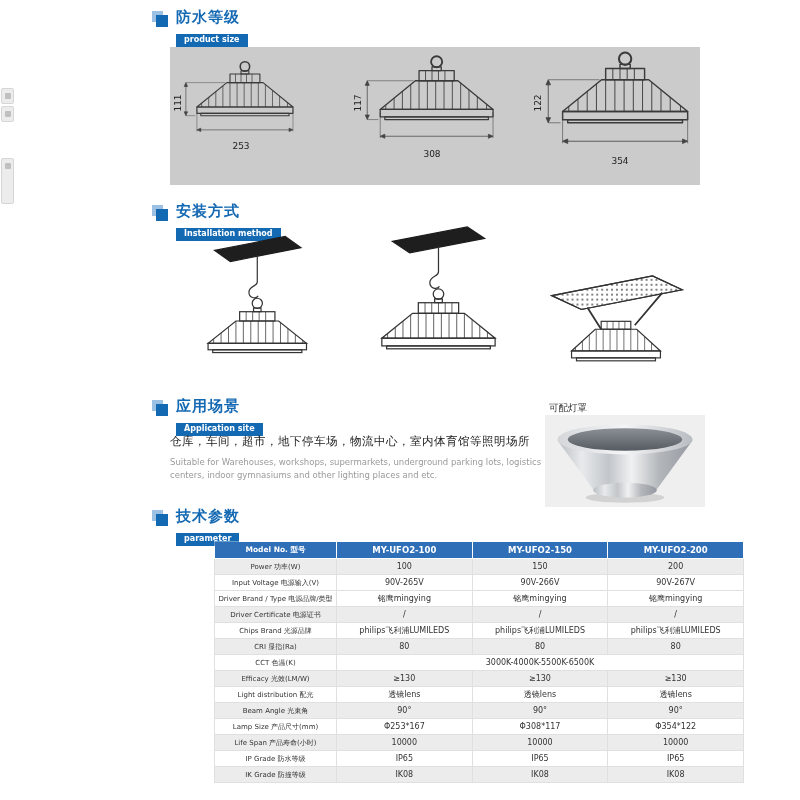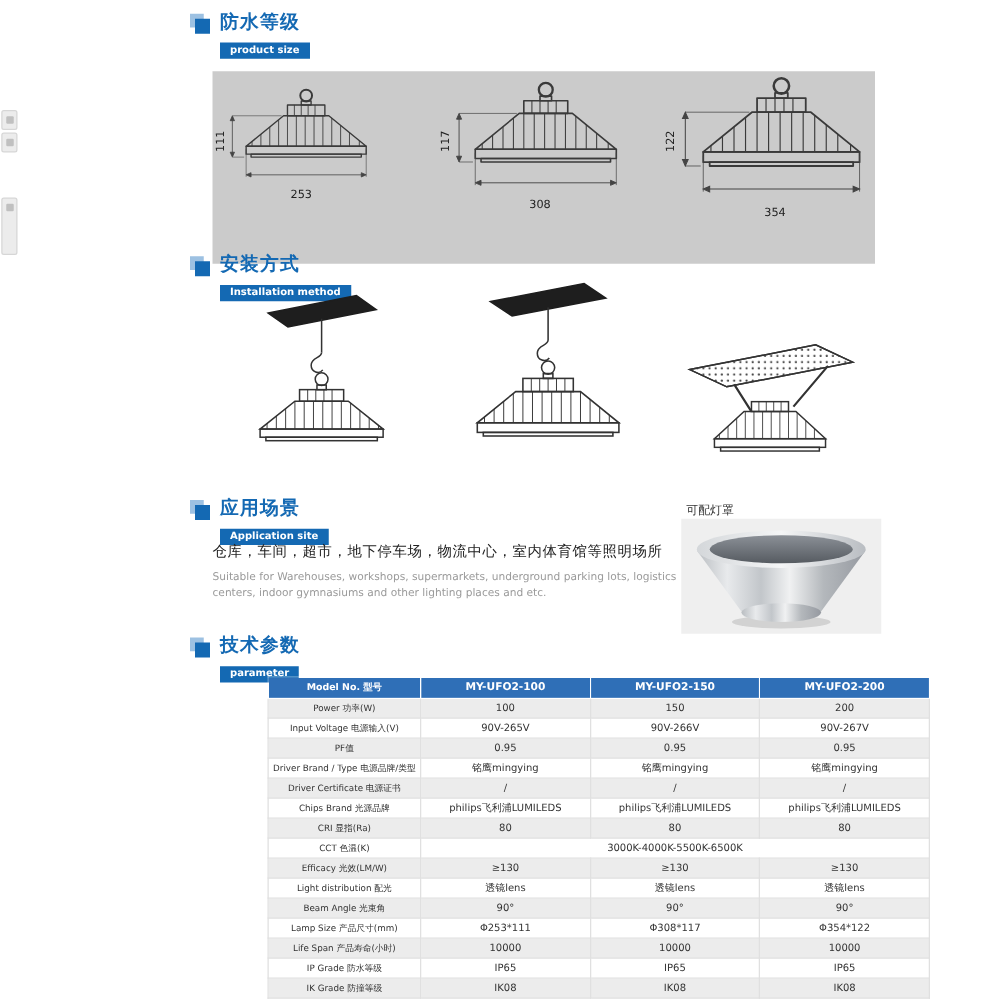--- a/index.html
+++ b/index.html
@@ -18,21 +18,21 @@
 
   
   .sec{position:absolute;left:152px;display:flex;align-items:flex-start;gap:7px;}
   .sec-icon{width:17px;height:17px;position:relative;margin-top:3px;flex:none;}
   .sec-icon::before{content:"";position:absolute;left:0;top:0;width:11px;height:11px;background:#9dc1e2;}
   .sec-icon::after{content:"";position:absolute;left:4px;top:4px;width:12px;height:12px;background:var(--blue);}
   .sec-title{font-size:15px;font-weight:bold;color:var(--blue);line-height:1.25;letter-spacing:1px;}
   .sec-sub{display:inline-block;background:var(--blue);color:#fff;font-size:8px;line-height:1.25;padding:1px 8px 2px;margin-top:2px;white-space:nowrap;font-weight:bold;}
 
   
-  .size-panel{position:absolute;left:170px;top:57px;width:530px;height:154px;background:var(--panel);}
+  .size-panel{position:absolute;left:170px;top:47px;width:530px;height:138px;background:var(--panel);}
   .size-fig{position:absolute;}
   .size-fig svg{display:block;width:100%;height:auto;}
   .hdim{position:absolute;left:-9px;top:42%;transform:rotate(-90deg);font-size:9px;color:#222;}
   .wdim{display:block;text-align:center;font-size:9px;color:#222;margin-top:0;}
 
   .inst{position:absolute;}
 
   
   .app-cn{position:absolute;left:170px;top:434px;font-size:11.5px;color:#222;letter-spacing:.5px;}
   .app-en{position:absolute;left:170px;top:456px;width:382px;font-size:8.5px;color:#9a9a9a;line-height:1.55;}
@@ -310,26 +310,20 @@
           <td>100</td>
           <td>150</td>
           <td>200</td>
         </tr>
         <tr class="even">
           <th class="lbl">Input Voltage 电源输入(V)</th>
           <td>90V-265V</td>
           <td>90V-266V</td>
           <td>90V-267V</td>
         </tr>
-        <tr class="odd">
-          <th class="lbl">PF值</th>
-          <td>0.95</td>
-          <td>0.95</td>
-          <td>0.95</td>
-        </tr>
         <tr class="even">
           <th class="lbl">Driver Brand / Type 电源品牌/类型</th>
           <td>铭鹰mingying</td>
           <td>铭鹰mingying</td>
           <td>铭鹰mingying</td>
         </tr>
         <tr class="odd">
           <th class="lbl">Driver Certificate 电源证书</th>
           <td>/</td>
           <td>/</td>
@@ -364,21 +358,21 @@
           <td>透镜lens</td>
         </tr>
         <tr class="odd">
           <th class="lbl">Beam Angle 光束角</th>
           <td>90°</td>
           <td>90°</td>
           <td>90°</td>
         </tr>
         <tr class="even">
           <th class="lbl">Lamp Size 产品尺寸(mm)</th>
-          <td>Φ253*111</td>
+          <td>Φ253*167</td>
           <td>Φ308*117</td>
           <td>Φ354*122</td>
         </tr>
         <tr class="odd">
           <th class="lbl">Life Span 产品寿命(小时)</th>
           <td>10000</td>
           <td>10000</td>
           <td>10000</td>
         </tr>
         <tr class="even">

